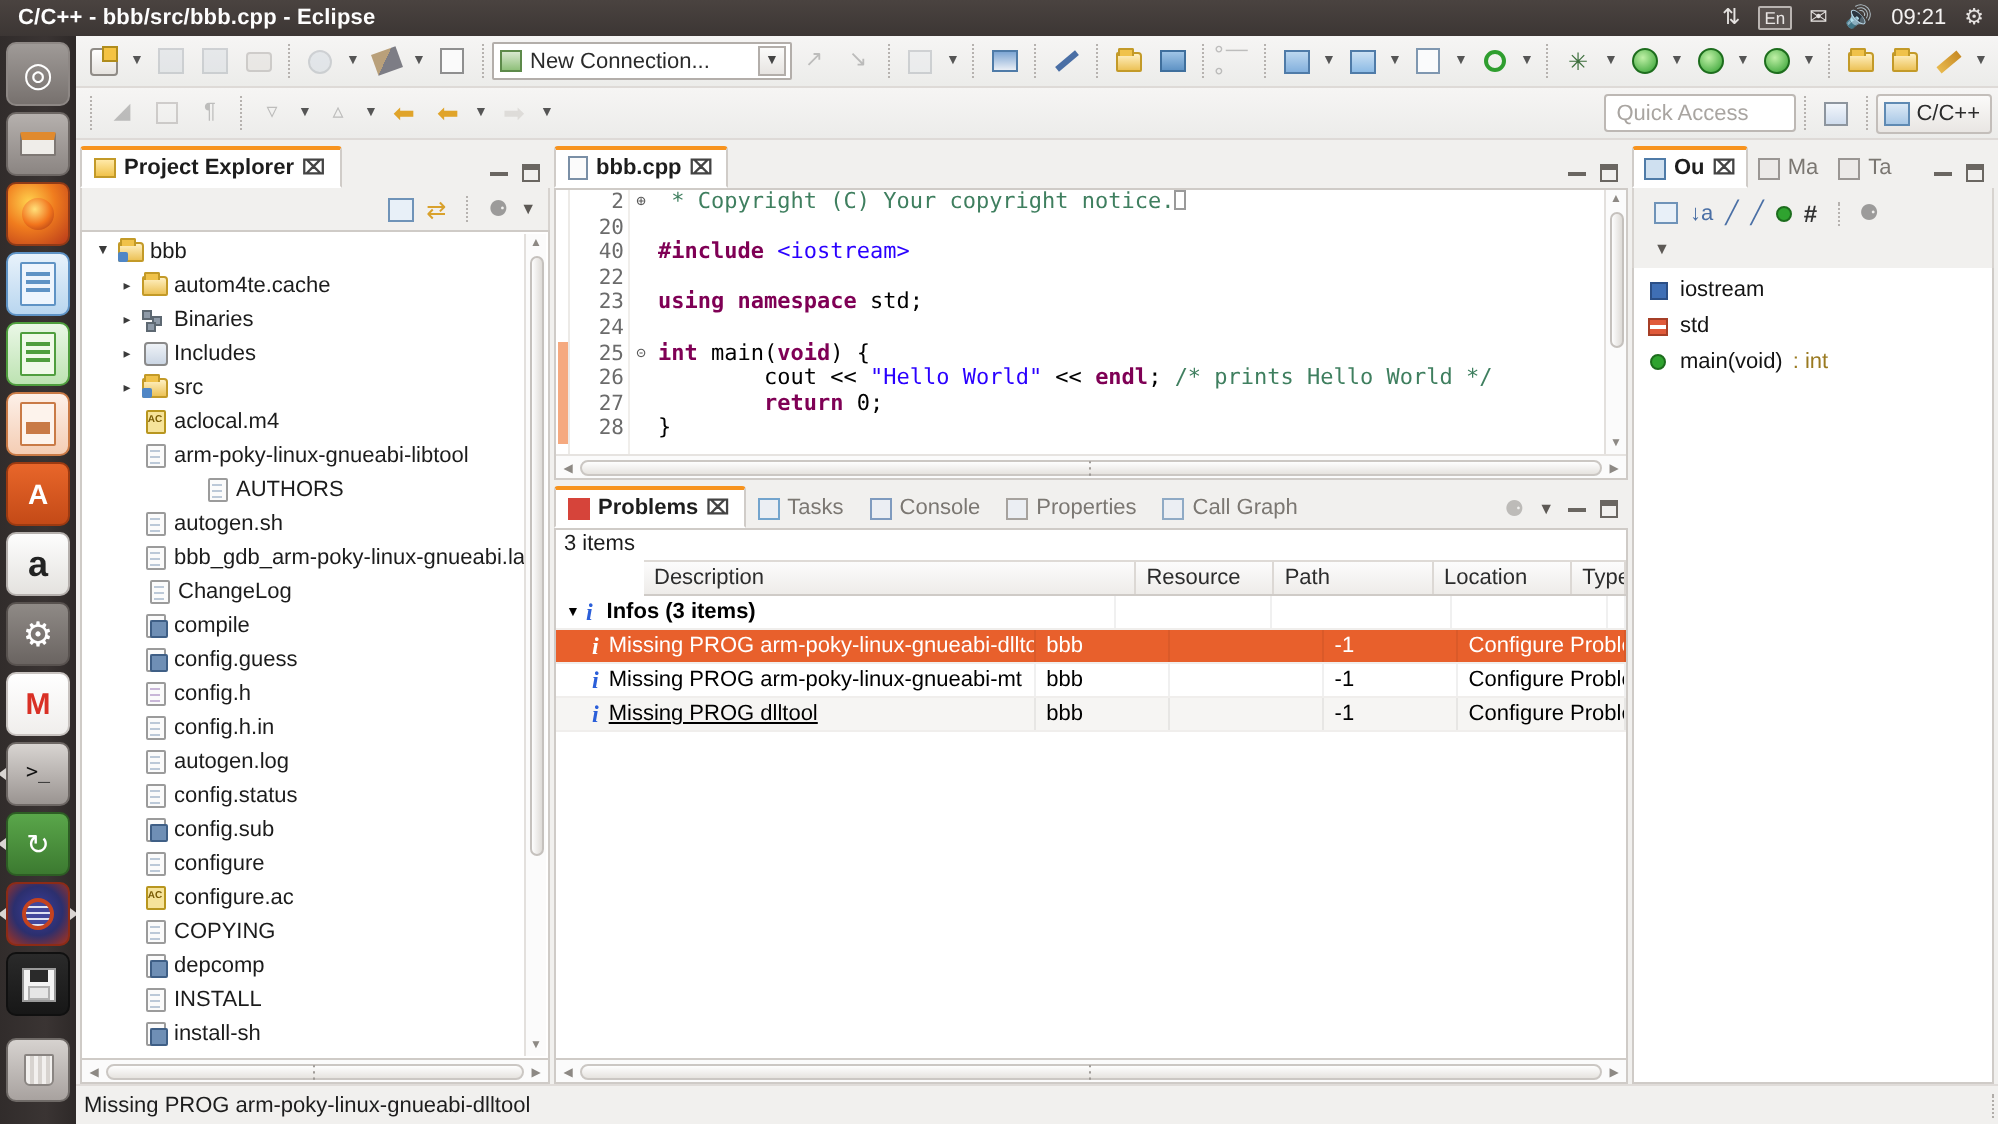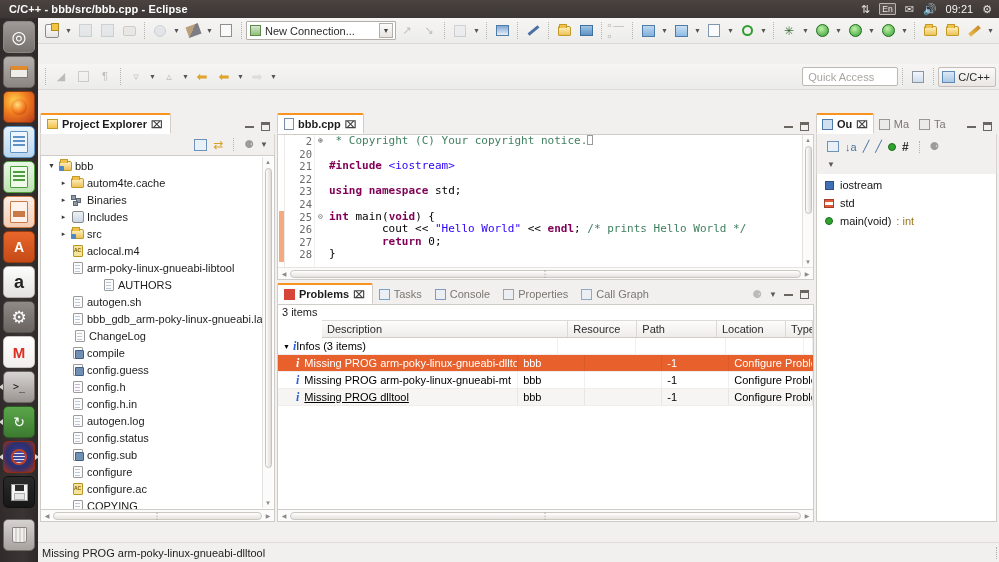--- a/index.html
+++ b/index.html
@@ -66,21 +66,21 @@
   }
   .launch-item .doc i { position:absolute; left:2px; right:2px; height:2px; top:4px; }
   .pip-l, .pip-r { position: absolute; width: 0; height: 0; border-top: 3px solid transparent; border-bottom: 3px solid transparent; }
   .pip-l { left: -5px; top: 12px; border-right: 4px solid #d9d5d2; }
   .pip-r { right: -5px; top: 12px; border-left: 4px solid #d9d5d2; }
 
   
   #eclipse {
     position: absolute; left: 38px; top: 18px; width: 961px; height: 544px;
     background: #f1f0ee;
-    display: flex; flex-direction: column; gap: 20px;
+    display: flex; flex-direction: column;
   }
 
   
   .toolbar {
     height: 26px; display: flex; align-items: center;
     background: linear-gradient(to bottom, #f6f5f4 0%, #ececea 100%);
     border-bottom: 1px solid #dedad7;
     padding: 0 3px; gap: 0px;
   }
   .tb-btn {
@@ -741,21 +741,21 @@
           </div>
           <div class="part-body">
             <div class="code-wrap">
               <div class="code-scroll">
                 <div class="ruler">
                   <span class="mark" style="top:76px;height:51px;"></span>
                 </div>
                 <div class="gutter">
                     <div class="ln">2</div>
                     <div class="ln">20</div>
-                    <div class="ln">21</div>
+                    <div class="ln">40</div>
                     <div class="ln">22</div>
                     <div class="ln">23</div>
                     <div class="ln">24</div>
                     <div class="ln">25</div>
                     <div class="ln">26</div>
                     <div class="ln">27</div>
                     <div class="ln">28</div>
                   </div>
                 <div class="fold">
                     <div class="ln">⊕</div>
@@ -825,21 +825,21 @@
                   <div class="th" style="width: 78px;">Resource</div>
                   <div class="th" style="width: 90px;">Path</div>
                   <div class="th" style="width: 78px;">Location</div>
                   <div class="th" style="width: auto; flex: 1 1 auto;">Type</div>
                 </div>
               <div id="ptbl-rows" style="flex:1 1 auto;overflow:hidden;">
                   <div class="trow2">
                     <div class="td" style="width: 280px;">
                       <span style="font-size:7px;margin-right:3px;">▼</span>
                       <span class="info-i">i</span>
-                      <span style="margin-left:0;">Infos (3 items)</span>
+                      <span style="margin-left:7px;font-weight:bold;">Infos (3 items)</span>
                     </div>
                     <div class="td" style="width: 78px;"></div>
                     <div class="td" style="width: 90px;"></div>
                     <div class="td" style="width: 78px;"></div>
                     <div class="td" style="flex: 1 1 auto;"></div>
                   </div>
                   <div class="trow2 sel">
                     <div class="td" style="width: 280px; padding-left: 18px;">
                       <span class="info-i">i</span>
                       <span style="margin-left: 5px;">Missing PROG arm-poky-linux-gnueabi-dlltool</span>

